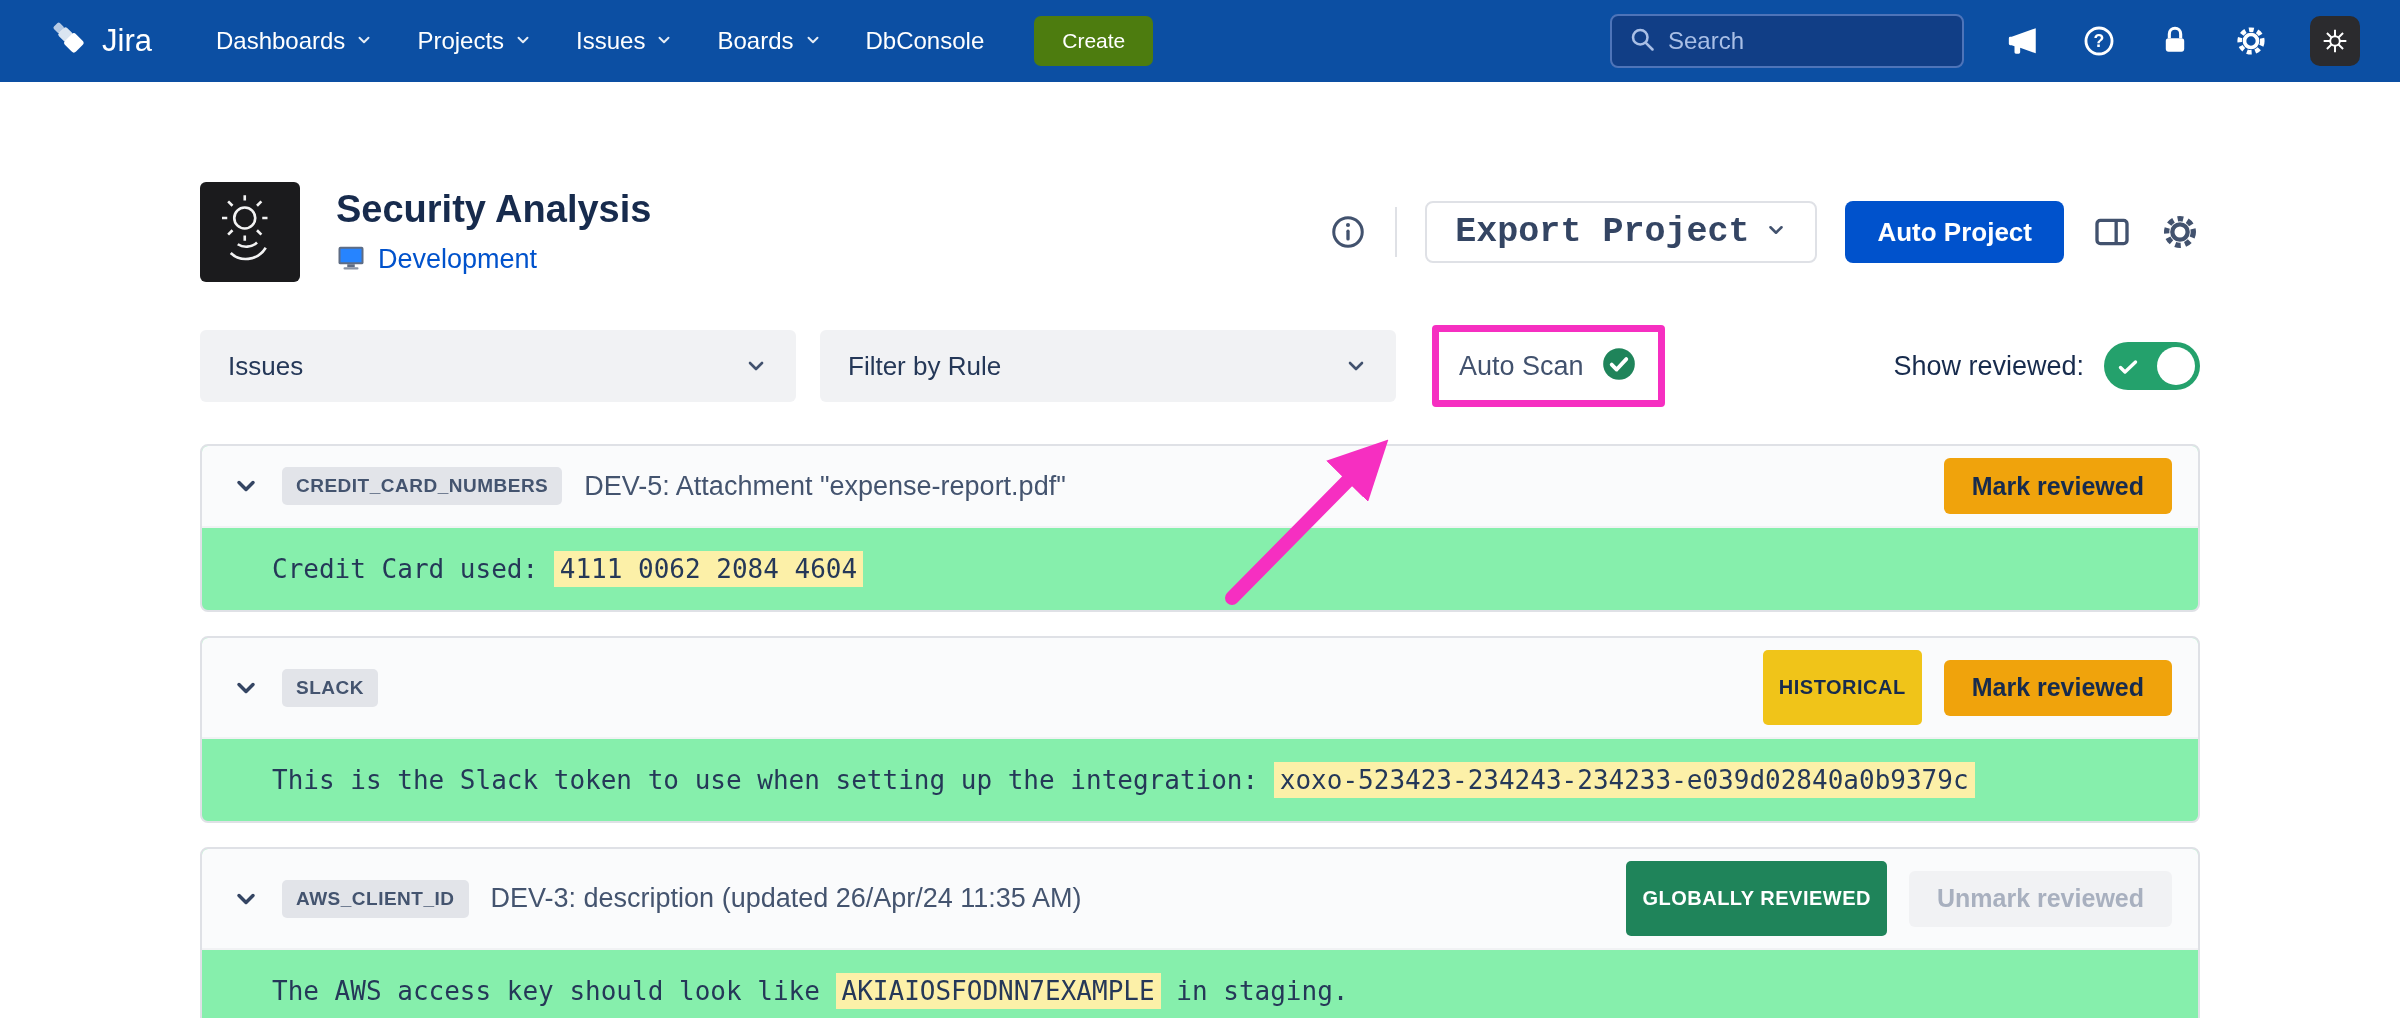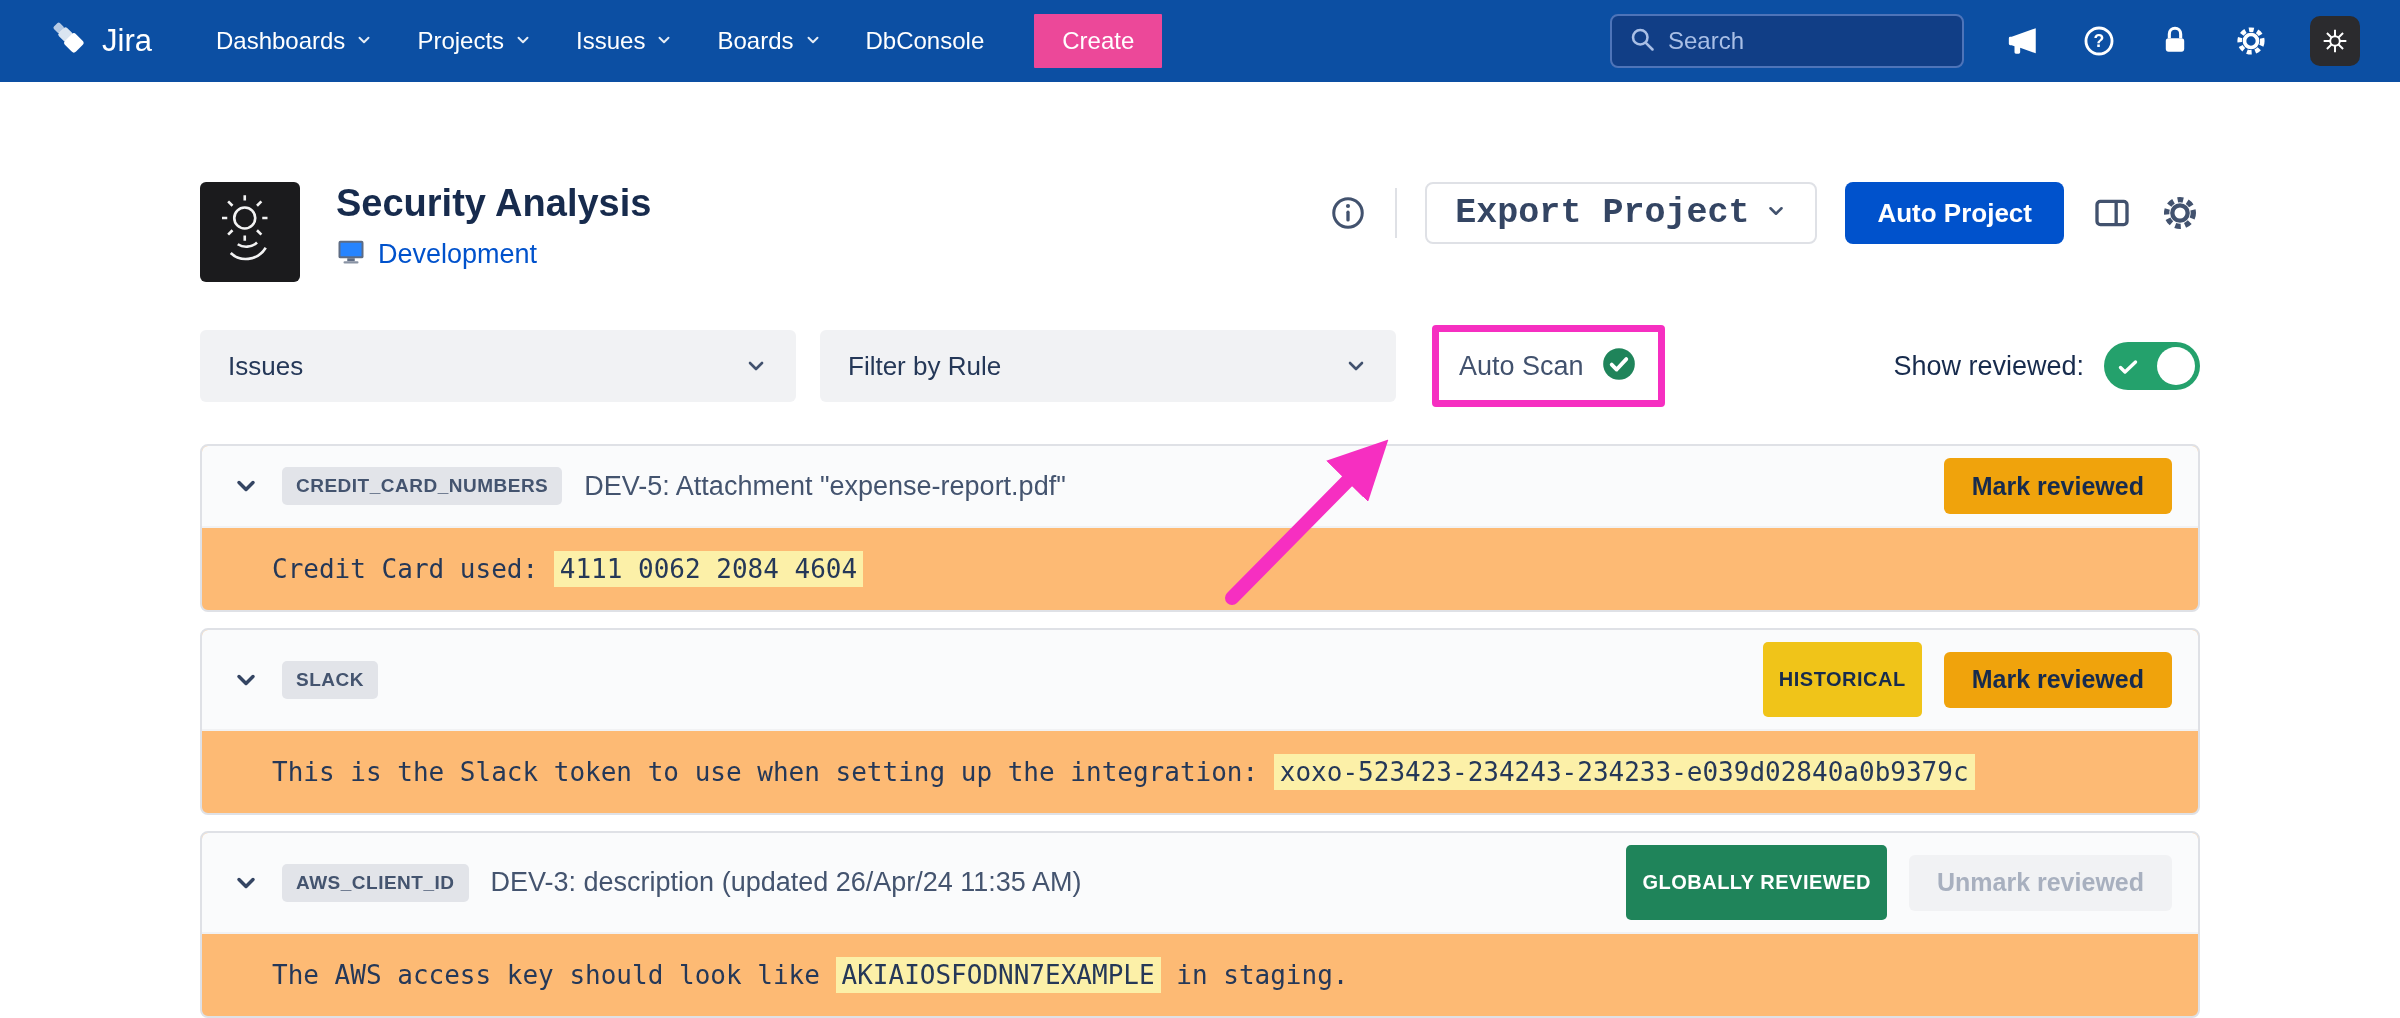--- a/index.html
+++ b/index.html
@@ -5,31 +5,31 @@
   * { box-sizing: border-box; margin: 0; padding: 0; }
   html, body { width: 2400px; height: 1018px; overflow: hidden; }
   body { font-family: "Liberation Sans", sans-serif; background: #fff; position: relative; }
 
   
   .topnav { height: 82px; background: #0C4FA3; display: flex; align-items: center; padding: 0 40px 0 52px; }
   .brand { display: flex; align-items: center; gap: 14px; margin-right: 64px; }
   .brand-name { color: #fff; font-size: 31px; font-weight: 500; }
   .nav-item { display: flex; align-items: center; gap: 10px; color: #fff; font-size: 24px; margin-right: 44px; cursor: pointer; white-space: nowrap; }
   .nav-item svg { opacity: .9; }
-  .create-btn { background: #ec4899; color: #fff; border: none; border-radius: 1px; font-size: 24px; font-weight: 500; padding: 13px 28px; margin-left: 6px; cursor: pointer; font-family: inherit; }
+  .create-btn { background: #4d7c0f; color: #fff; border: none; border-radius: 7px; font-size: 21px; font-weight: 500; padding: 13px 28px; margin-left: 6px; cursor: pointer; font-family: inherit; }
   .nav-right { margin-left: auto; display: flex; align-items: center; gap: 42px; }
   .search-box { display: flex; align-items: center; gap: 12px; width: 354px; height: 54px; background: #113E86; border: 2px solid #4E74B9; border-radius: 8px; padding: 0 16px; color: #A9BFE6; }
   .search-box input { flex: 1; background: transparent; border: none; outline: none; color: #D6E2F7; font-size: 24px; font-family: inherit; min-width: 0; }
   .search-box input::placeholder { color: #A9BFE6; }
   .nav-icon { color: #fff; display: flex; align-items: center; cursor: pointer; }
   .nav-avatar { width: 50px; height: 50px; border-radius: 10px; background: #2B2B2E; display: flex; align-items: center; justify-content: center; cursor: pointer; }
 
   
   .main { padding: 0 200px; }
-  .page-header { margin-top: 100px; display: flex; align-items: flex-start; }
+  .page-header { margin-top: 100px; display: flex; align-items: center; }
   .project-avatar { width: 100px; height: 100px; border-radius: 6px; background: #1B1B1D; display: flex; align-items: center; justify-content: center; flex: none; }
   .title-block { margin-left: 36px; }
   .page-title { font-size: 38px; font-weight: 700; color: #172B4D; }
   .subtitle-row { margin-top: 12px; display: flex; align-items: center; gap: 12px; }
   .project-link { color: #0052CC; font-size: 27px; text-decoration: none; cursor: pointer; }
   .header-actions { margin-left: auto; display: flex; align-items: center; gap: 28px; }
   .icon-btn { background: none; border: none; color: #42526E; display: flex; align-items: center; cursor: pointer; padding: 0; }
   .v-divider { width: 2px; height: 50px; background: #DFE1E6; }
   .export-btn { display: flex; align-items: center; gap: 16px; background: #fff; border: 2px solid #DFE1E6; border-radius: 8px; height: 62px; padding: 0 28px; font-size: 35px; font-weight: 600; color: #344563; cursor: pointer; font-family: Liberation Mono, monospace; }
   .scan-btn { background: #0052CC; color: #fff; border: none; border-radius: 8px; height: 62px; padding: 0 32px; font-size: 26px; font-weight: 700; cursor: pointer; font-family: inherit; }
@@ -43,21 +43,21 @@
   .autoscan-box { margin-left: 36px; border: 7px solid #F62FC1; border-radius: 4px; padding: 13px 20px; display: flex; align-items: center; gap: 16px; background: #fff; }
   .autoscan-label { font-size: 27px; color: #42526E; }
   .show-reviewed { margin-left: auto; display: flex; align-items: center; gap: 20px; }
   .show-reviewed-label { font-size: 27px; color: #172B4D; }
   .toggle { width: 96px; height: 48px; border-radius: 24px; background: #24A16C; position: relative; cursor: pointer; flex: none; }
   .toggle .knob { position: absolute; top: 5px; right: 5px; width: 38px; height: 38px; border-radius: 50%; background: #fff; }
   .toggle .tick { position: absolute; left: 12px; top: 13px; }
 
   
   .cards { margin-top: 42px; }
-  .card { border: 2px solid #DFE1E6; border-radius: 8px; margin-bottom: 16px; background: #fdba74; overflow: hidden; }
+  .card { border: 2px solid #DFE1E6; border-radius: 8px; margin-bottom: 24px; background: #86efac; overflow: hidden; }
   .card-header { background: #FAFBFC; border-bottom: 2px solid #F1F2F4; min-height: 82px; display: flex; align-items: center; gap: 22px; padding: 12px 26px 12px 30px; }
   .chevron-btn { background: none; border: none; cursor: pointer; display: flex; padding: 0; color: #344563; }
   .rule-badge { background: #E2E4E9; color: #44546F; font-size: 19px; font-weight: 700; letter-spacing: .5px; padding: 8px 14px; border-radius: 5px; white-space: nowrap; }
   .card-title { font-size: 27px; color: #44546F; white-space: nowrap; }
   .flex-spacer { flex: 1; }
   .status-badge { font-size: 20px; font-weight: 700; letter-spacing: .5px; padding: 26px 16px; border-radius: 5px; white-space: nowrap; }
   .status-historical { background: #F0C419; color: #172B4D; }
   .status-reviewed { background: #1F845A; color: #fff; }
   .action-btn { background: #F0A30C; color: #172B4D; border: none; border-radius: 6px; height: 56px; padding: 0 28px; font-size: 25px; font-weight: 700; cursor: pointer; white-space: nowrap; font-family: inherit; }
   .action-btn.disabled { background: #F1F2F4; color: #A8B0BF; cursor: default; }

